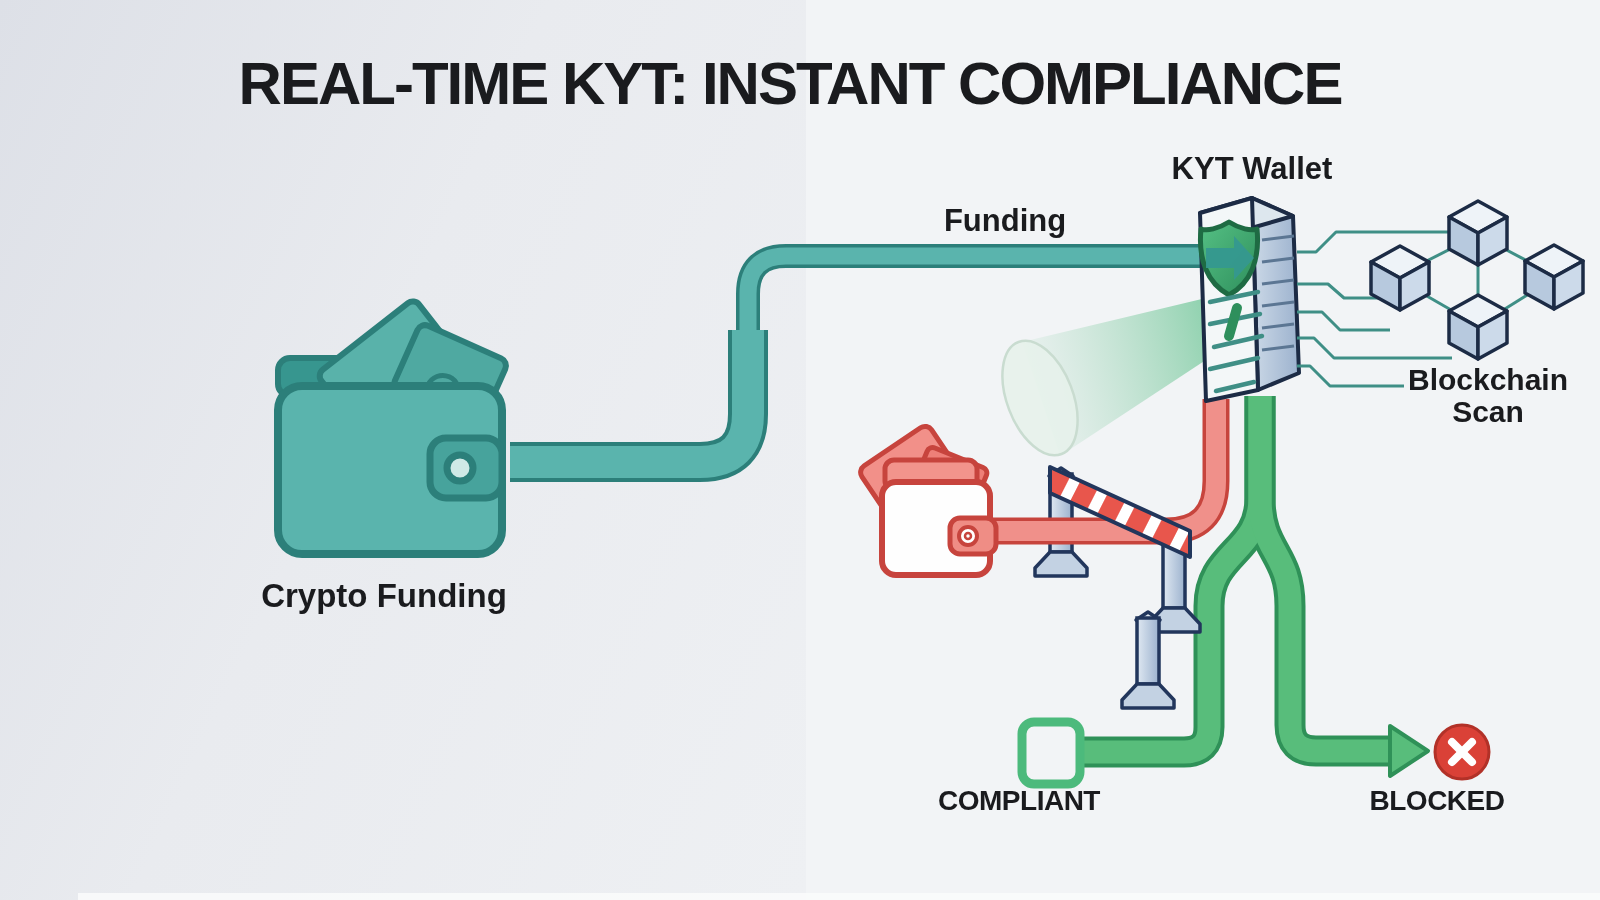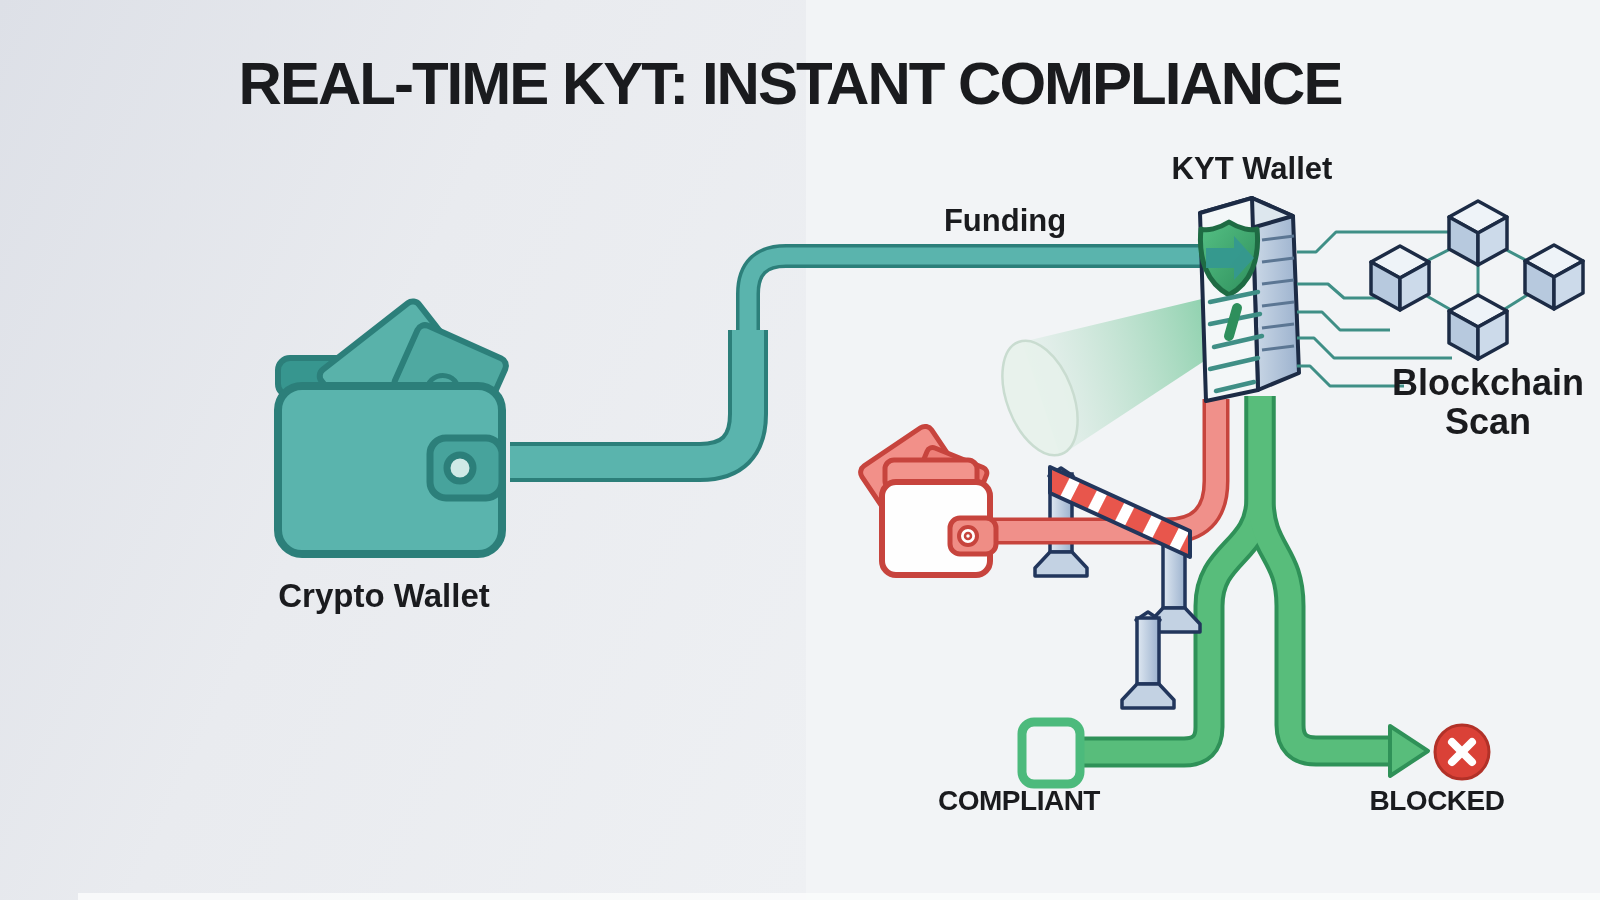--- a/index.html
+++ b/index.html
@@ -19,21 +19,21 @@
   .bg-left{position:absolute;left:0;top:0;width:806px;height:900px;
            background:linear-gradient(115deg,#dde0e7 0%,var(--bg-left) 45%,#eef0f3 100%);}
   .bg-right{position:absolute;left:806px;top:0;right:0;height:900px;background:var(--bg-right);}
   .bg-bottom{position:absolute;left:78px;right:0;bottom:0;height:7px;background:#fafbfc;opacity:.85;}
   svg.diagram{position:absolute;left:0;top:0;}
   .lbl{position:absolute;transform:translateX(-50%);font-weight:bold;color:var(--ink);
        white-space:nowrap;text-align:center;line-height:1.08;}
   .lbl-title{font-size:60px;letter-spacing:-2px;}
   .lbl-md{font-size:31px;}
   .lbl-node{font-size:33px;}
-  .lbl-sm{font-size:36px;}
+  .lbl-sm{font-size:30px;}
   .lbl-big{font-size:28px;letter-spacing:-0.5px;}
 </style>
 </head>
 <body>
 
 <div class="stage">
   <div class="bg-left"></div>
   <div class="bg-right"></div>
   <div class="bg-bottom"></div>
 
@@ -196,20 +196,20 @@
       <g stroke="#ffffff" stroke-width="8" stroke-linecap="round">
         <line x1="1452" y1="742" x2="1472" y2="762"></line>
         <line x1="1472" y1="742" x2="1452" y2="762"></line>
       </g>
     </g>
   </svg>
 
   <div class="lbl lbl-title" style="left:790px;top:52px;">REAL-TIME KYT: INSTANT COMPLIANCE</div>
   <div class="lbl lbl-md" style="left:962px;top:204px;margin-left:43px;">Funding</div>
   <div class="lbl lbl-md" style="left:1252px;top:152px;">KYT Wallet</div>
-  <div class="lbl lbl-node" style="left:384px;top:578px;">Crypto Wallet</div>
+  <div class="lbl lbl-node" style="left:384px;top:578px;">Crypto Funding</div>
   <div class="lbl lbl-sm" style="left:1488px;top:364px;">
     <div>Blockchain</div>
     <div>Scan</div>
   </div>
   <div class="lbl lbl-big" style="left:1019px;top:786px;">COMPLIANT</div>
   <div class="lbl lbl-big" style="left:1437px;top:786px;">BLOCKED</div>
 </div>
 
 </body></html>

